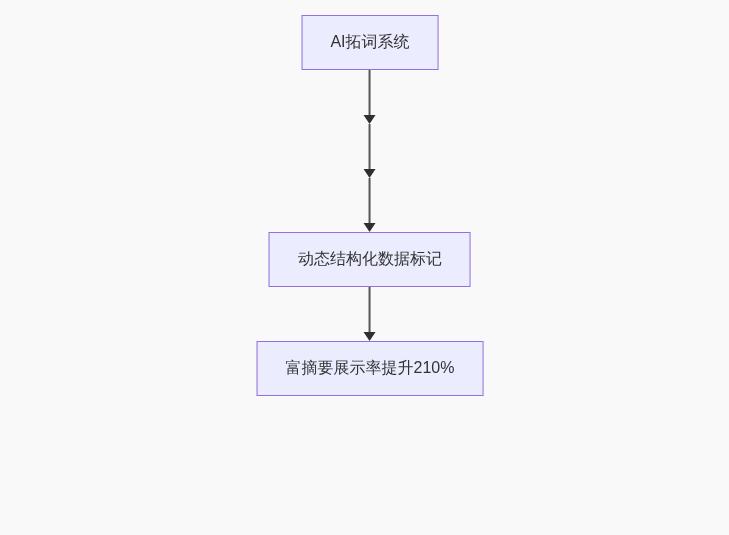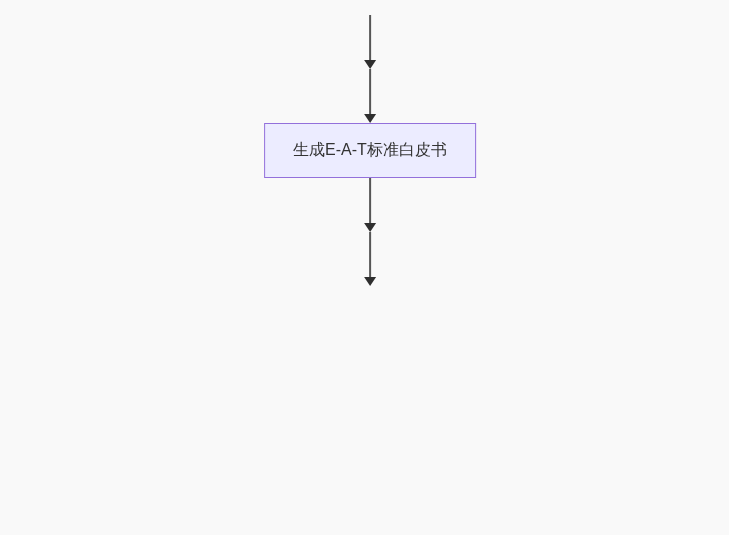--- a/index.html
+++ b/index.html
@@ -66,42 +66,48 @@
     border-right: 6px solid transparent;
     border-top: 9px solid var(--edge-head);
   }
 </style>
 </head>
 <body>
 
 <div class="canvas">
   <div class="flow-column">
 
-
-    <div class="flow-connector">
-      <div class="line"></div>
-      <div class="head"></div>
-    </div>
-
-
-    <div class="flow-connector">
-      <div class="line"></div>
-      <div class="head"></div>
-    </div>
-
     <div class="flow-node">
-      <span>生成E-A-T标准白皮书</span>
+      <span>AI拓词系统</span>
     </div>
 
     <div class="flow-connector">
       <div class="line"></div>
       <div class="head"></div>
     </div>
 
 
     <div class="flow-connector">
       <div class="line"></div>
       <div class="head"></div>
     </div>
 
 
+    <div class="flow-connector">
+      <div class="line"></div>
+      <div class="head"></div>
+    </div>
+
+    <div class="flow-node">
+      <span>动态结构化数据标记</span>
+    </div>
+
+    <div class="flow-connector">
+      <div class="line"></div>
+      <div class="head"></div>
+    </div>
+
+    <div class="flow-node">
+      <span>富摘要展示率提升210%</span>
+    </div>
+
   </div>
 </div>
 
 </body></html>

